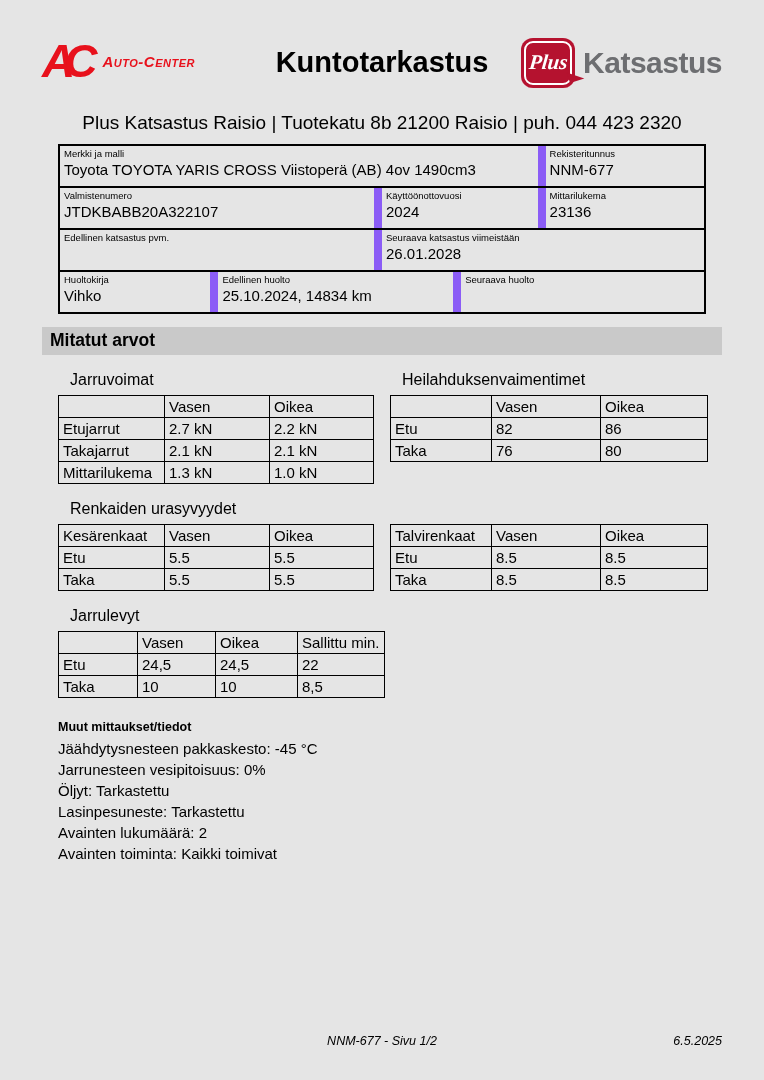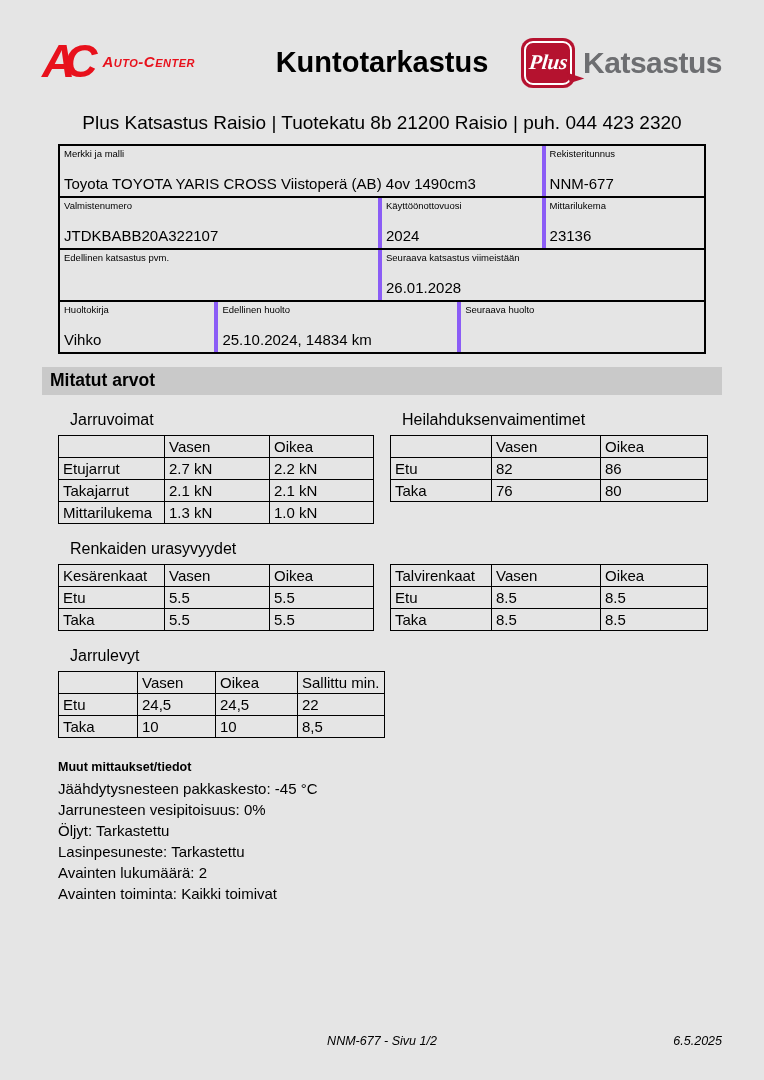--- a/index.html
+++ b/index.html
@@ -25,24 +25,24 @@
   .plus-text { font-size:30px; font-weight:bold; color:#6d6e71; margin-left:8px; letter-spacing:-0.5px; }
 
   .address { text-align:center; font-size:19px; margin-top:24px; }
 
   .section-bar { margin:16px 42px 0 42px; background:#c9c9c9; font-weight:bold; font-size:17.5px; padding:3px 8px 4px 8px; }
 
   
   .info-table { margin:10px 58px 0 58px; border:2px solid #000; }
   .i-row { display:flex; border-bottom:2px solid #000; }
   .i-row:last-child { border-bottom:none; }
-  .i-cell { min-height:40px; padding:2px 4px 3px 4px; border-right:4px solid #8b5cf6; }
+  .i-cell { min-height:40px; padding:2px 4px 3px 4px; border-right:8px solid #8b5cf6; }
   .i-cell.last { border-right:none; }
   .i-label { font-size:9.5px; line-height:12px; }
-  .i-value { font-size:15px; line-height:19px; margin-top:14px; min-height:19px; }
+  .i-value { font-size:15px; line-height:19px; margin-top:0; min-height:19px; }
   .wA{width:75.4%} .wB{width:24.6%} .wC{width:50%} .wD{width:25.4%} .wE{width:50%}
   .wF{width:24.6%} .wG{width:37.7%} .wH{width:37.7%}
 
   
   .m-row { display:flex; padding:0 42px 0 58px; }
   .m-col-left { width:332px; flex:0 0 332px; }
   .m-col-right { flex:1; }
   .m-title { font-weight:normal; font-size:16px; margin:17px 0 8px 12px; line-height:15px; }
   .m-title-spacer { height:15px; margin:17px 0 8px 0; }
   .m-table { border-collapse:collapse; table-layout:fixed; }

